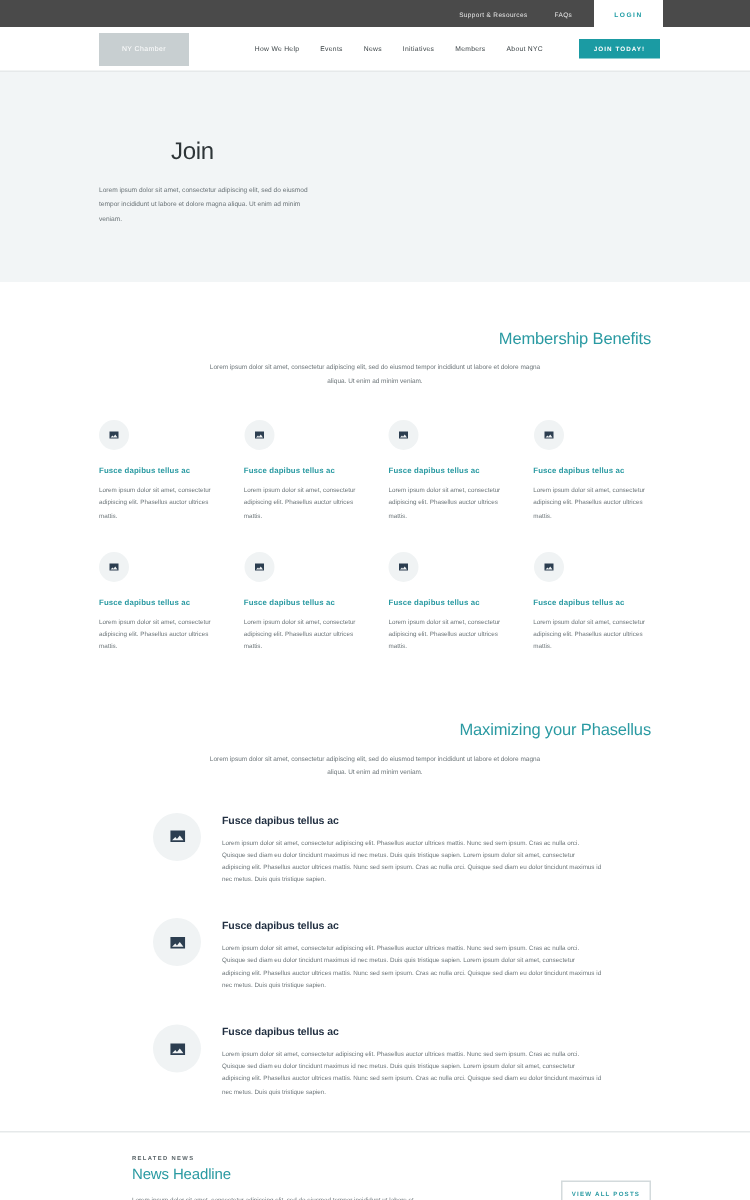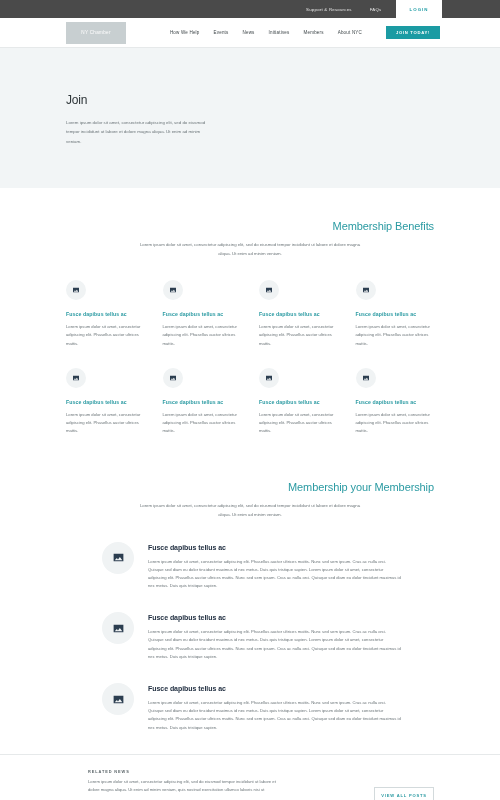--- a/index.html
+++ b/index.html
@@ -99,25 +99,26 @@
     border: none;
   }
 
   
   .hero {
     background: #f2f5f6;
     height: 140px;
     padding: 45px 0 0 66px;
   }
   .hero-title {
-    font-size: 12px;
+    font-size: 16px;
     font-weight: normal;
     color: #2e3538;
     letter-spacing: -0.2px;
     margin-bottom: 11px;
+    margin-left: 48px;
   }
   .hero-text {
     font-size: 4.4px;
     line-height: 2.1;
     color: #6b7478;
     max-width: 143px;
   }
 
   
   .section { padding: 0 66px; }
@@ -369,21 +370,21 @@
             <circle cx="8" cy="9" r="1.8"></circle>
           </svg>
       </div>
       <div class="card-title">Fusce dapibus tellus ac</div>
       <div class="card-text">Lorem ipsum dolor sit amet, consectetur adipiscing elit. Phasellus auctor ultrices mattis.</div>
     </div>
   </div>
 </section>
 
 <section class="section maximizing">
-  <h2 class="sec-title">Membership your Membership</h2>
+  <h2 class="sec-title">Maximizing your Phasellus</h2>
   <p class="sec-sub">Lorem ipsum dolor sit amet, consectetur adipiscing elit, sed do eiusmod tempor incididunt ut labore et dolore magna aliqua. Ut enim ad minim veniam.</p>
 
   <div class="max-list">
     <div class="max-item">
       <div class="max-icon">
         <svg viewBox="0 0 24 24" fill="#2c3e50">
             <path d="M3 5h18v14H3V5zm2 12h14l-4.5-6-3.5 4.5L9 13l-4 4z"></path>
             <circle cx="8" cy="9" r="1.8"></circle>
           </svg>
       </div>
@@ -415,16 +416,17 @@
         <div class="max-title">Fusce dapibus tellus ac</div>
         <div class="max-text">Lorem ipsum dolor sit amet, consectetur adipiscing elit. Phasellus auctor ultrices mattis. Nunc sed sem ipsum. Cras ac nulla orci. Quisque sed diam eu dolor tincidunt maximus id nec metus. Duis quis tristique sapien. Lorem ipsum dolor sit amet, consectetur adipiscing elit. Phasellus auctor ultrices mattis. Nunc sed sem ipsum. Cras ac nulla orci. Quisque sed diam eu dolor tincidunt maximus id nec metus. Duis quis tristique sapien.</div>
       </div>
     </div>
   </div>
 </section>
 
 <section class="news">
   <div class="news-left">
     <div class="news-eyebrow">RELATED NEWS</div>
+    <h3 class="news-title">News Headline</h3>
     <p class="news-text">Lorem ipsum dolor sit amet, consectetur adipiscing elit, sed do eiusmod tempor incididunt ut labore et dolore magna aliqua. Ut enim ad minim veniam, quis nostrud exercitation ullamco laboris nisi ut</p>
   </div>
   <button class="view-all-btn">VIEW ALL POSTS</button>
 </section>
 
 </body></html>

